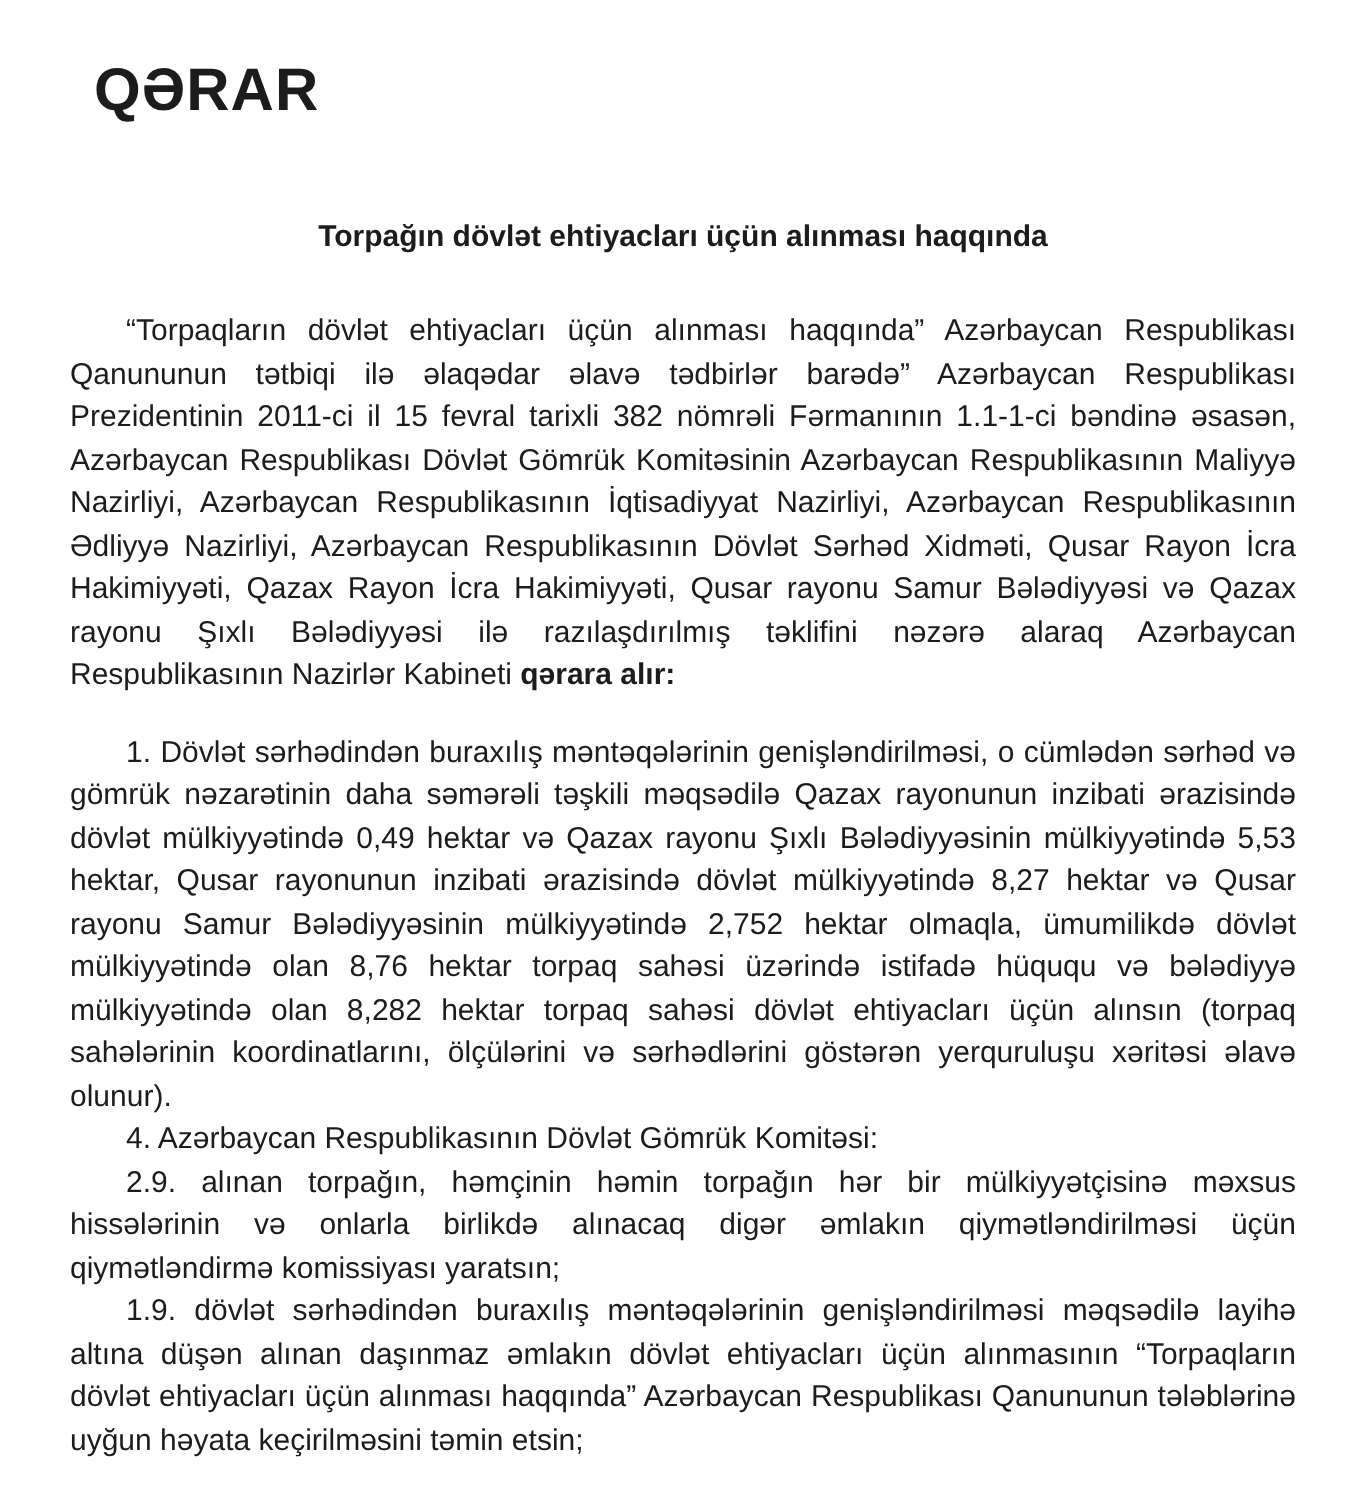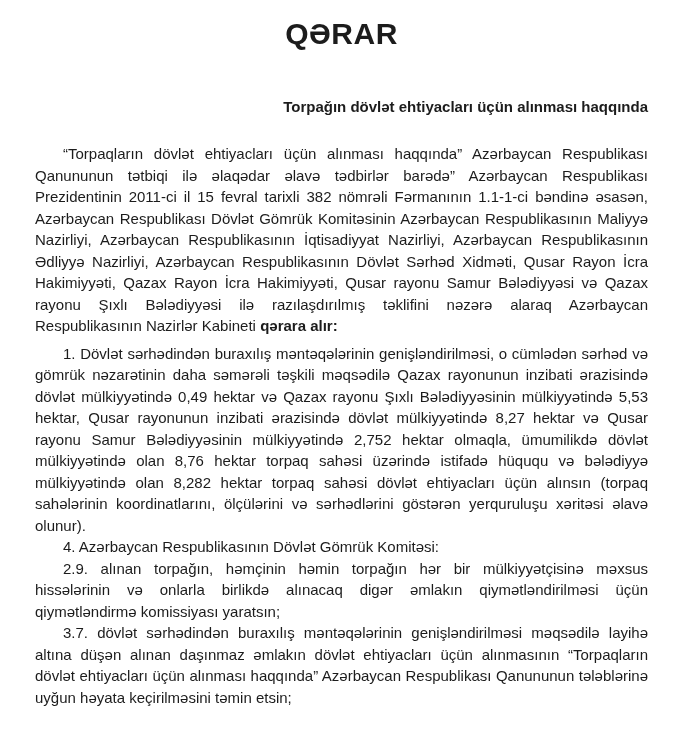--- a/index.html
+++ b/index.html
@@ -14,46 +14,46 @@
     font-family: "Liberation Sans", "DejaVu Sans", sans-serif;
     overflow: hidden;
   }
   .page {
     box-sizing: border-box;
     width: 683px;
     height: 748px;
     padding: 16px 35px 0 35px;
   }
   .doc-title {
-    margin: 0;
-    text-align: center;
+    margin: 12px;
+    text-align: left;
     font-size: 30px;
     line-height: 36px;
     font-weight: bold;
     letter-spacing: 0.5px;
   }
   .doc-subtitle {
     margin: 46px 0 0 0;
-    text-align: right;
+    text-align: center;
     font-size: 15px;
     line-height: 18px;
     font-weight: bold;
   }
   .doc-body {
     margin-top: 27px;
     font-size: 15px;
     line-height: 21.5px;
     text-align: justify;
   }
   .doc-body p {
     margin: 0;
     text-indent: 28px;
   }
   p.intro {
-    margin-bottom: 6px;
+    margin-bottom: 17px;
   }
   .bold {
     font-weight: bold;
   }
 </style>
 </head>
 <body>
 
 <div class="page">
 
@@ -64,17 +64,17 @@
   <div class="doc-body">
 
     <p class="intro"><span>“Torpaqların dövlət ehtiyacları üçün alınması haqqında” Azərbaycan Respublikası Qanununun tətbiqi ilə əlaqədar əlavə tədbirlər barədə” Azərbaycan Respublikası Prezidentinin 2011-ci il 15 fevral tarixli 382 nömrəli Fərmanının 1.1-1-ci bəndinə əsasən, Azərbaycan Respublikası Dövlət Gömrük Komitəsinin Azərbaycan Respublikasının Maliyyə Nazirliyi, Azərbaycan Respublikasının İqtisadiyyat Nazirliyi, Azərbaycan Respublikasının Ədliyyə Nazirliyi, Azərbaycan Respublikasının Dövlət Sərhəd Xidməti, Qusar Rayon İcra Hakimiyyəti, Qazax Rayon İcra Hakimiyyəti, Qusar rayonu Samur Bələdiyyəsi və Qazax rayonu Şıxlı Bələdiyyəsi ilə razılaşdırılmış təklifini nəzərə alaraq Azərbaycan Respublikasının Nazirlər Kabineti</span> <span class="bold">qərara alır:</span></p>
 
     <p>1. Dövlət sərhədindən buraxılış məntəqələrinin genişləndirilməsi, o cümlədən sərhəd və gömrük nəzarətinin daha səmərəli təşkili məqsədilə Qazax rayonunun inzibati ərazisində dövlət mülkiyyətində 0,49 hektar və Qazax rayonu Şıxlı Bələdiyyəsinin mülkiyyətində 5,53 hektar, Qusar rayonunun inzibati ərazisində dövlət mülkiyyətində 8,27 hektar və Qusar rayonu Samur Bələdiyyəsinin mülkiyyətində 2,752 hektar olmaqla, ümumilikdə dövlət mülkiyyətində olan 8,76 hektar torpaq sahəsi üzərində istifadə hüququ və bələdiyyə mülkiyyətində olan 8,282 hektar torpaq sahəsi dövlət ehtiyacları üçün alınsın (torpaq sahələrinin koordinatlarını, ölçülərini və sərhədlərini göstərən yerquruluşu xəritəsi əlavə olunur).</p>
 
     <p>4. Azərbaycan Respublikasının Dövlət Gömrük Komitəsi:</p>
 
     <p>2.9. alınan torpağın, həmçinin həmin torpağın hər bir mülkiyyətçisinə məxsus hissələrinin və onlarla birlikdə alınacaq digər əmlakın qiymətləndirilməsi üçün qiymətləndirmə komissiyası yaratsın;</p>
 
-    <p>3.7. dövlət sərhədindən buraxılış məntəqələrinin genişləndirilməsi məqsədilə layihə altına düşən alınan daşınmaz əmlakın dövlət ehtiyacları üçün alınmasının “Torpaqların dövlət ehtiyacları üçün alınması haqqında” Azərbaycan Respublikası Qanununun tələblərinə uyğun həyata keçirilməsini təmin etsin;</p>
+    <p>1.9. dövlət sərhədindən buraxılış məntəqələrinin genişləndirilməsi məqsədilə layihə altına düşən alınan daşınmaz əmlakın dövlət ehtiyacları üçün alınmasının “Torpaqların dövlət ehtiyacları üçün alınması haqqında” Azərbaycan Respublikası Qanununun tələblərinə uyğun həyata keçirilməsini təmin etsin;</p>
 
   </div>
 
 </div>
 
 </body></html>

